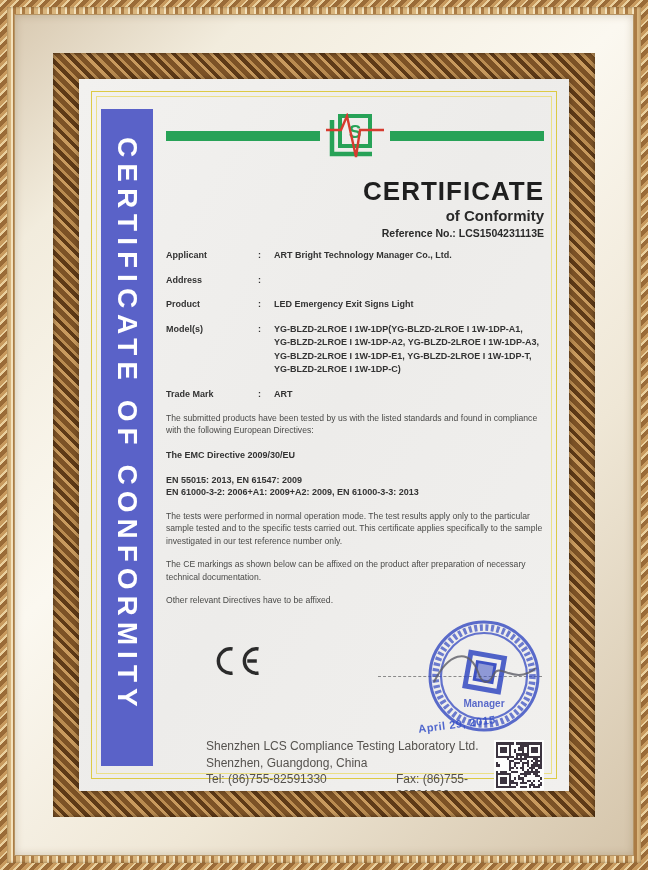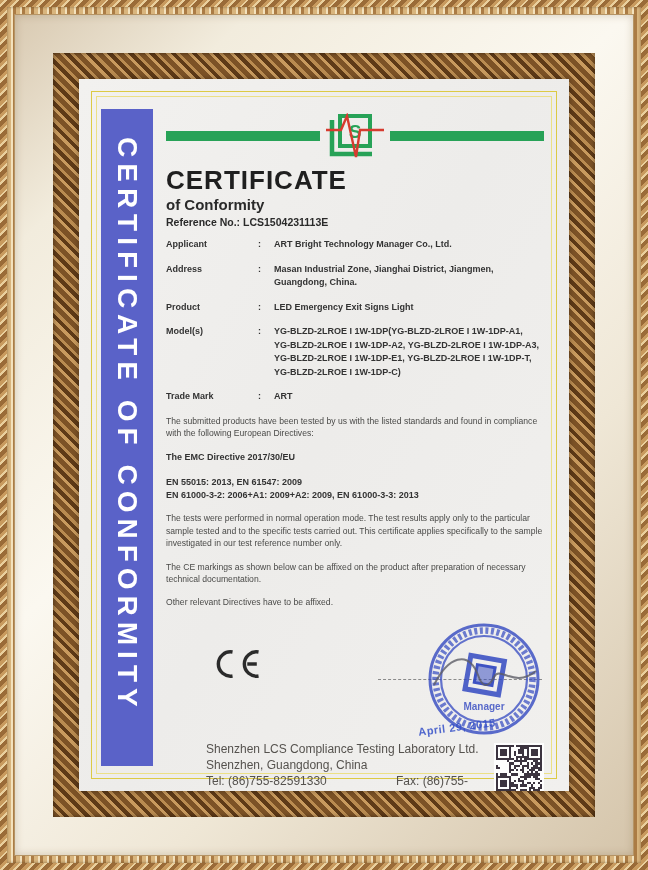--- a/index.html
+++ b/index.html
@@ -26,21 +26,21 @@
   .banner{position:absolute;left:22px;top:30px;bottom:25px;width:52px;background:#5a62c8;
     display:flex;justify-content:center;box-sizing:border-box;padding-top:28px;}
   .banner-text{writing-mode:vertical-rl;color:#ffffff;font-weight:bold;font-size:28px;
     letter-spacing:6px;white-space:nowrap;}
   
   .content{position:absolute;left:87px;top:0;width:378px;height:100%;box-sizing:border-box;
     padding-top:34px;color:#3a3a3a;}
   .header-row{display:flex;align-items:center;height:46px;}
   .bar{flex:1;height:10px;background:#27a257;}
   .lcs-logo{width:58px;height:46px;margin:0 6px;flex:0 0 auto;}
-  .title-block{text-align:left;margin-top:8px;}
+  .title-block{text-align:right;margin-top:19px;}
   .title{font-size:26px;font-weight:bold;color:#1f1f1f;letter-spacing:1px;line-height:1;}
   .subtitle{font-size:15px;font-weight:bold;color:#2a2a2a;margin-top:3px;}
   .reference{font-size:10.5px;font-weight:bold;color:#2a2a2a;margin-top:3px;}
   .fields{margin-top:10px;font-size:9px;font-weight:bold;color:#333;}
   .field-row{display:grid;grid-template-columns:92px 16px 1fr;margin-bottom:11px;line-height:1.5;}
   .p{font-size:8.6px;line-height:1.45;color:#4a4a48;margin-top:11px;}
   .b{font-size:9px;font-weight:bold;color:#333;margin-top:12px;line-height:1.4;}
   .marks-row{position:relative;height:100px;margin-top:14px;}
   .ce-mark{position:absolute;left:44px;top:22px;width:52px;height:38px;}
   .sig-line{position:absolute;left:212px;right:2px;top:56px;border-top:1.5px dashed #8a8a8a;}
@@ -92,21 +92,20 @@
 
         <div class="fields">
           <div class="field-row">
             <span>Applicant</span>
             <span>:</span>
             <span>ART Bright Technology Manager Co., Ltd.</span>
           </div>
           <div class="field-row">
             <span>Address</span>
             <span>:</span>
-            <span>Masan Industrial Zone, Jianghai District, Jiangmen, Guangdong, China.</span>
           </div>
           <div class="field-row">
             <span>Product</span>
             <span>:</span>
             <span>LED Emergency Exit Signs Light</span>
           </div>
           <div class="field-row">
             <span>Model(s)</span>
             <span>:</span>
             <span>
@@ -117,21 +116,21 @@
             </span>
           </div>
           <div class="field-row" style="margin-top:4px">
             <span>Trade Mark</span>
             <span>:</span>
             <span>ART</span>
           </div>
         </div>
 
         <div class="p" style="margin-top:3px">The submitted products have been tested by us with the listed standards and found in compliance with the following European Directives:</div>
-        <div class="b">The EMC Directive 2017/30/EU</div>
+        <div class="b">The EMC Directive 2009/30/EU</div>
         <div class="b">
           <div>EN 55015: 2013, EN 61547: 2009</div>
           <div>EN 61000-3-2: 2006+A1: 2009+A2: 2009, EN 61000-3-3: 2013</div>
         </div>
         <div class="p">The tests were performed in normal operation mode. The test results apply only to the particular sample tested and to the specific tests carried out. This certificate applies specifically to the sample investigated in our test reference number only.</div>
         <div class="p">The CE markings as shown below can be affixed on the product after preparation of necessary technical documentation.</div>
         <div class="p">Other relevant Directives have to be affixed.</div>
 
         <div class="marks-row">
           <svg class="ce-mark" viewBox="0 0 60 36">

